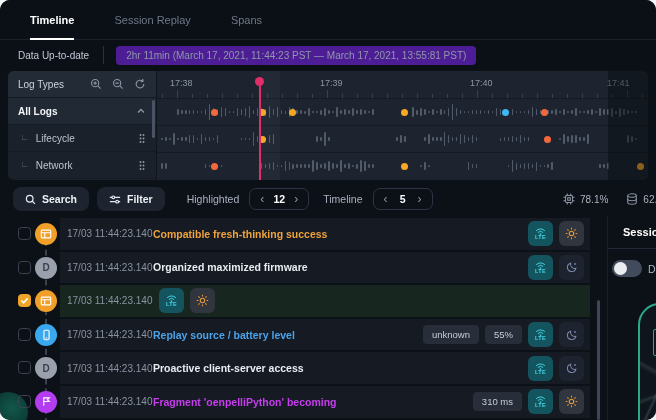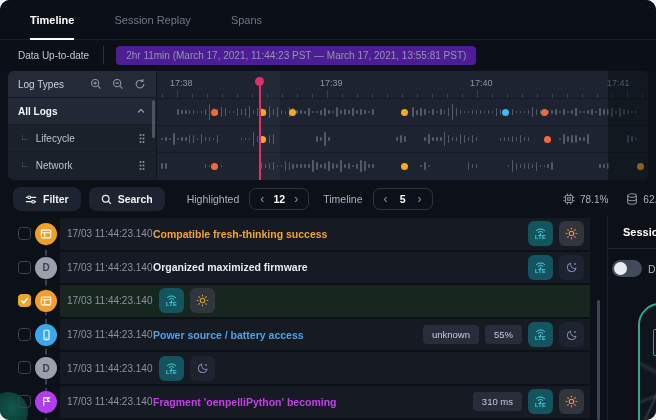--- a/index.html
+++ b/index.html
@@ -619,34 +619,34 @@
           <span class="dot" style="left: calc(98.5% - 3.5px); background: rgb(246, 167, 35);"></span>
         </div>
       <div class="tl-band" style="left:21%;width:4%"></div>
       <div class="tl-fade" style="width:40px"></div>
       <div class="playhead" id="playhead" style="left: calc(20.97% - 1px);"></div>
     </div>
   </div>
 
   <div class="fbar">
     <button class="fbtn">
+      <svg width="11" height="11" viewBox="0 0 14 14" fill="none" stroke="#e6eaf0" stroke-width="1.6">
+          <circle cx="6" cy="6" r="4.2"></circle>
+          <line x1="9.3" y1="9.3" x2="12.6" y2="12.6"></line>
+        </svg>
+      <span>Search</span>
+    </button>
+    <button class="fbtn">
       <svg width="12" height="11" viewBox="0 0 14 12" fill="none" stroke="#e6eaf0" stroke-width="1.4">
           <line x1="1" y1="3.5" x2="13" y2="3.5"></line>
           <circle cx="5" cy="3.5" r="1.6" fill="#1d242f"></circle>
           <line x1="1" y1="8.5" x2="13" y2="8.5"></line>
           <circle cx="9.5" cy="8.5" r="1.6" fill="#1d242f"></circle>
         </svg>
       <span>Filter</span>
-    </button>
-    <button class="fbtn">
-      <svg width="11" height="11" viewBox="0 0 14 14" fill="none" stroke="#e6eaf0" stroke-width="1.6">
-          <circle cx="6" cy="6" r="4.2"></circle>
-          <line x1="9.3" y1="9.3" x2="12.6" y2="12.6"></line>
-        </svg>
-      <span>Search</span>
     </button>
     <span class="flabel">Highlighted</span>
     <div class="stepper">
       <span class="chev">‹</span>
       <span class="val">12</span>
       <span class="chev">›</span>
     </div>
     <span class="flabel">Timeline</span>
     <div class="stepper">
       <span class="chev">‹</span>
@@ -785,21 +785,21 @@
     <div class="lrow">
       <span class="cb"></span>
       <span class="ricon blue">
         <svg width="11" height="12" viewBox="0 0 12 14" fill="none" stroke="#fff" stroke-width="1.3">
             <rect x="3" y="1.5" width="6" height="11" rx="1.4"></rect>
             <line x1="5" y1="10.5" x2="7" y2="10.5"></line>
           </svg>
       </span>
       <div class="card">
         <span class="ts">17/03 11:44:23.140</span>
-        <span class="msg c-blue">Power source / battery access</span>
+        <span class="msg c-blue">Replay source / battery level</span>
         <span class="badge">unknown</span>
         <span class="badge">55%</span>
         <button class="sqbtn lte">
           <svg width="11" height="7" viewBox="0 0 12 8" fill="none" stroke="currentColor" stroke-width="1.1">
               <path d="M1 3.2a7 7 0 0 1 10 0"></path>
               <path d="M3 5.2a4.2 4.2 0 0 1 6 0"></path>
               <circle cx="6" cy="7" r="0.9" fill="currentColor" stroke="none"></circle>
             </svg>
           <span class="ltetxt">LTE</span>
         </button>
@@ -811,20 +811,21 @@
             </svg>
         </button>
       </div>
     </div>
 
     <div class="lrow">
       <span class="cb"></span>
       <span class="ricon gray">D</span>
       <div class="card">
         <span class="ts">17/03 11:44:23.140</span>
+        <span class="msg c-white">Proactive client-server access</span>
         <button class="sqbtn lte">
           <svg width="11" height="7" viewBox="0 0 12 8" fill="none" stroke="currentColor" stroke-width="1.1">
               <path d="M1 3.2a7 7 0 0 1 10 0"></path>
               <path d="M3 5.2a4.2 4.2 0 0 1 6 0"></path>
               <circle cx="6" cy="7" r="0.9" fill="currentColor" stroke="none"></circle>
             </svg>
           <span class="ltetxt">LTE</span>
         </button>
         <button class="sqbtn moon">
           <svg width="12" height="12" viewBox="0 0 14 14" fill="none" stroke="currentColor" stroke-width="1.2">

